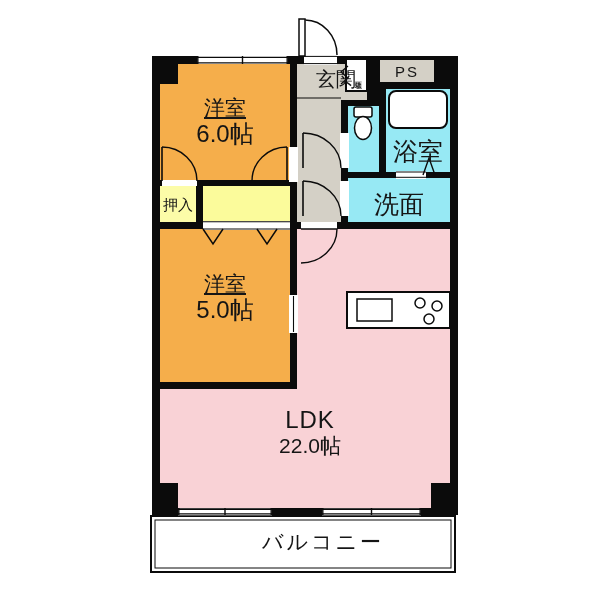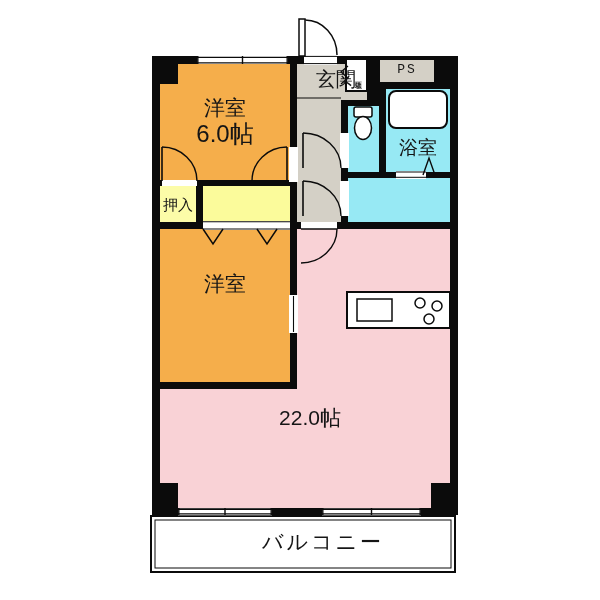--- a/index.html
+++ b/index.html
@@ -15,27 +15,27 @@
   .c-yellow1{background:#FCFCA8;}
   .c-yellow2{background:#FBFB9B;}
   .c-cyan{background:#97E9F4;}
   .c-pink{background:#F9D2D6;}
   .c-gray{background:#D4D0C6;}
   #linework{position:absolute;left:0;top:0;z-index:5;pointer-events:none;}
   .label{
     position:absolute;z-index:6;text-align:center;line-height:1.15;
     color:#151515;white-space:nowrap;
   }
-  .lbl-room{font-size:21px;}
+  .lbl-room{font-size:21px;text-decoration:underline;}
   .lbl-size{font-size:24px;}
   .lbl-ldk{font-size:24px;letter-spacing:1px;}
   .lbl-ldk-size{font-size:21px;text-align:center;}
-  .lbl-mid{font-size:19px;}
+  .lbl-mid{font-size:25px;}
   .lbl-small{font-size:15px;}
-  .lbl-ps{font-size:13px;letter-spacing:2px;font-family:Liberation Mono, monospace;}
+  .lbl-ps{font-size:15px;letter-spacing:2px;}
   .lbl-balcony{font-size:21px;letter-spacing:3px;}
   .lbl-vert{
     writing-mode:vertical-rl;text-orientation:upright;
     font-size:7px;line-height:1;letter-spacing:0;
   }
 </style>
 </head>
 <body>
 
 <div id="stage">
@@ -156,33 +156,36 @@
     <rect x="155" y="520" width="296" height="48" fill="none" stroke="#0b0b0b" stroke-width="1"></rect>
   </svg>
 
   <div class="label" style="left:160px;top:96px;width:130px;">
     <div class="lbl-room">洋室</div>
     <div class="lbl-size">6.0帖</div>
   </div>
 
   <div class="label" style="left:160px;top:272px;width:130px;">
     <div class="lbl-room">洋室</div>
+    <div class="lbl-size">5.0帖</div>
   </div>
 
   <div class="label" style="left:230px;top:406px;width:160px;">
+    <div class="lbl-ldk">LDK</div>
     <div class="lbl-ldk-size">22.0帖</div>
   </div>
 
   <div class="label lbl-mid" style="left:313px;top:68px;width:46px;font-size:20px;">玄関</div>
 
   <div class="label lbl-vert" style="left:352px;top:63px;width:10px;height:26px;">下駄箱</div>
 
   <div class="label lbl-ps" style="left:378px;top:63px;width:58px;">PS</div>
 
   <div class="label lbl-mid" style="left:386px;top:137px;width:64px;">浴室</div>
 
+  <div class="label lbl-mid" style="left:348px;top:190px;width:102px;">洗面</div>
 
   <div class="label lbl-small" style="left:159px;top:196px;width:38px;">押入</div>
 
 
   <div class="label lbl-balcony" style="left:150px;top:530px;width:346px;">バルコニー</div>
 
 </div>
 
 </body></html>

